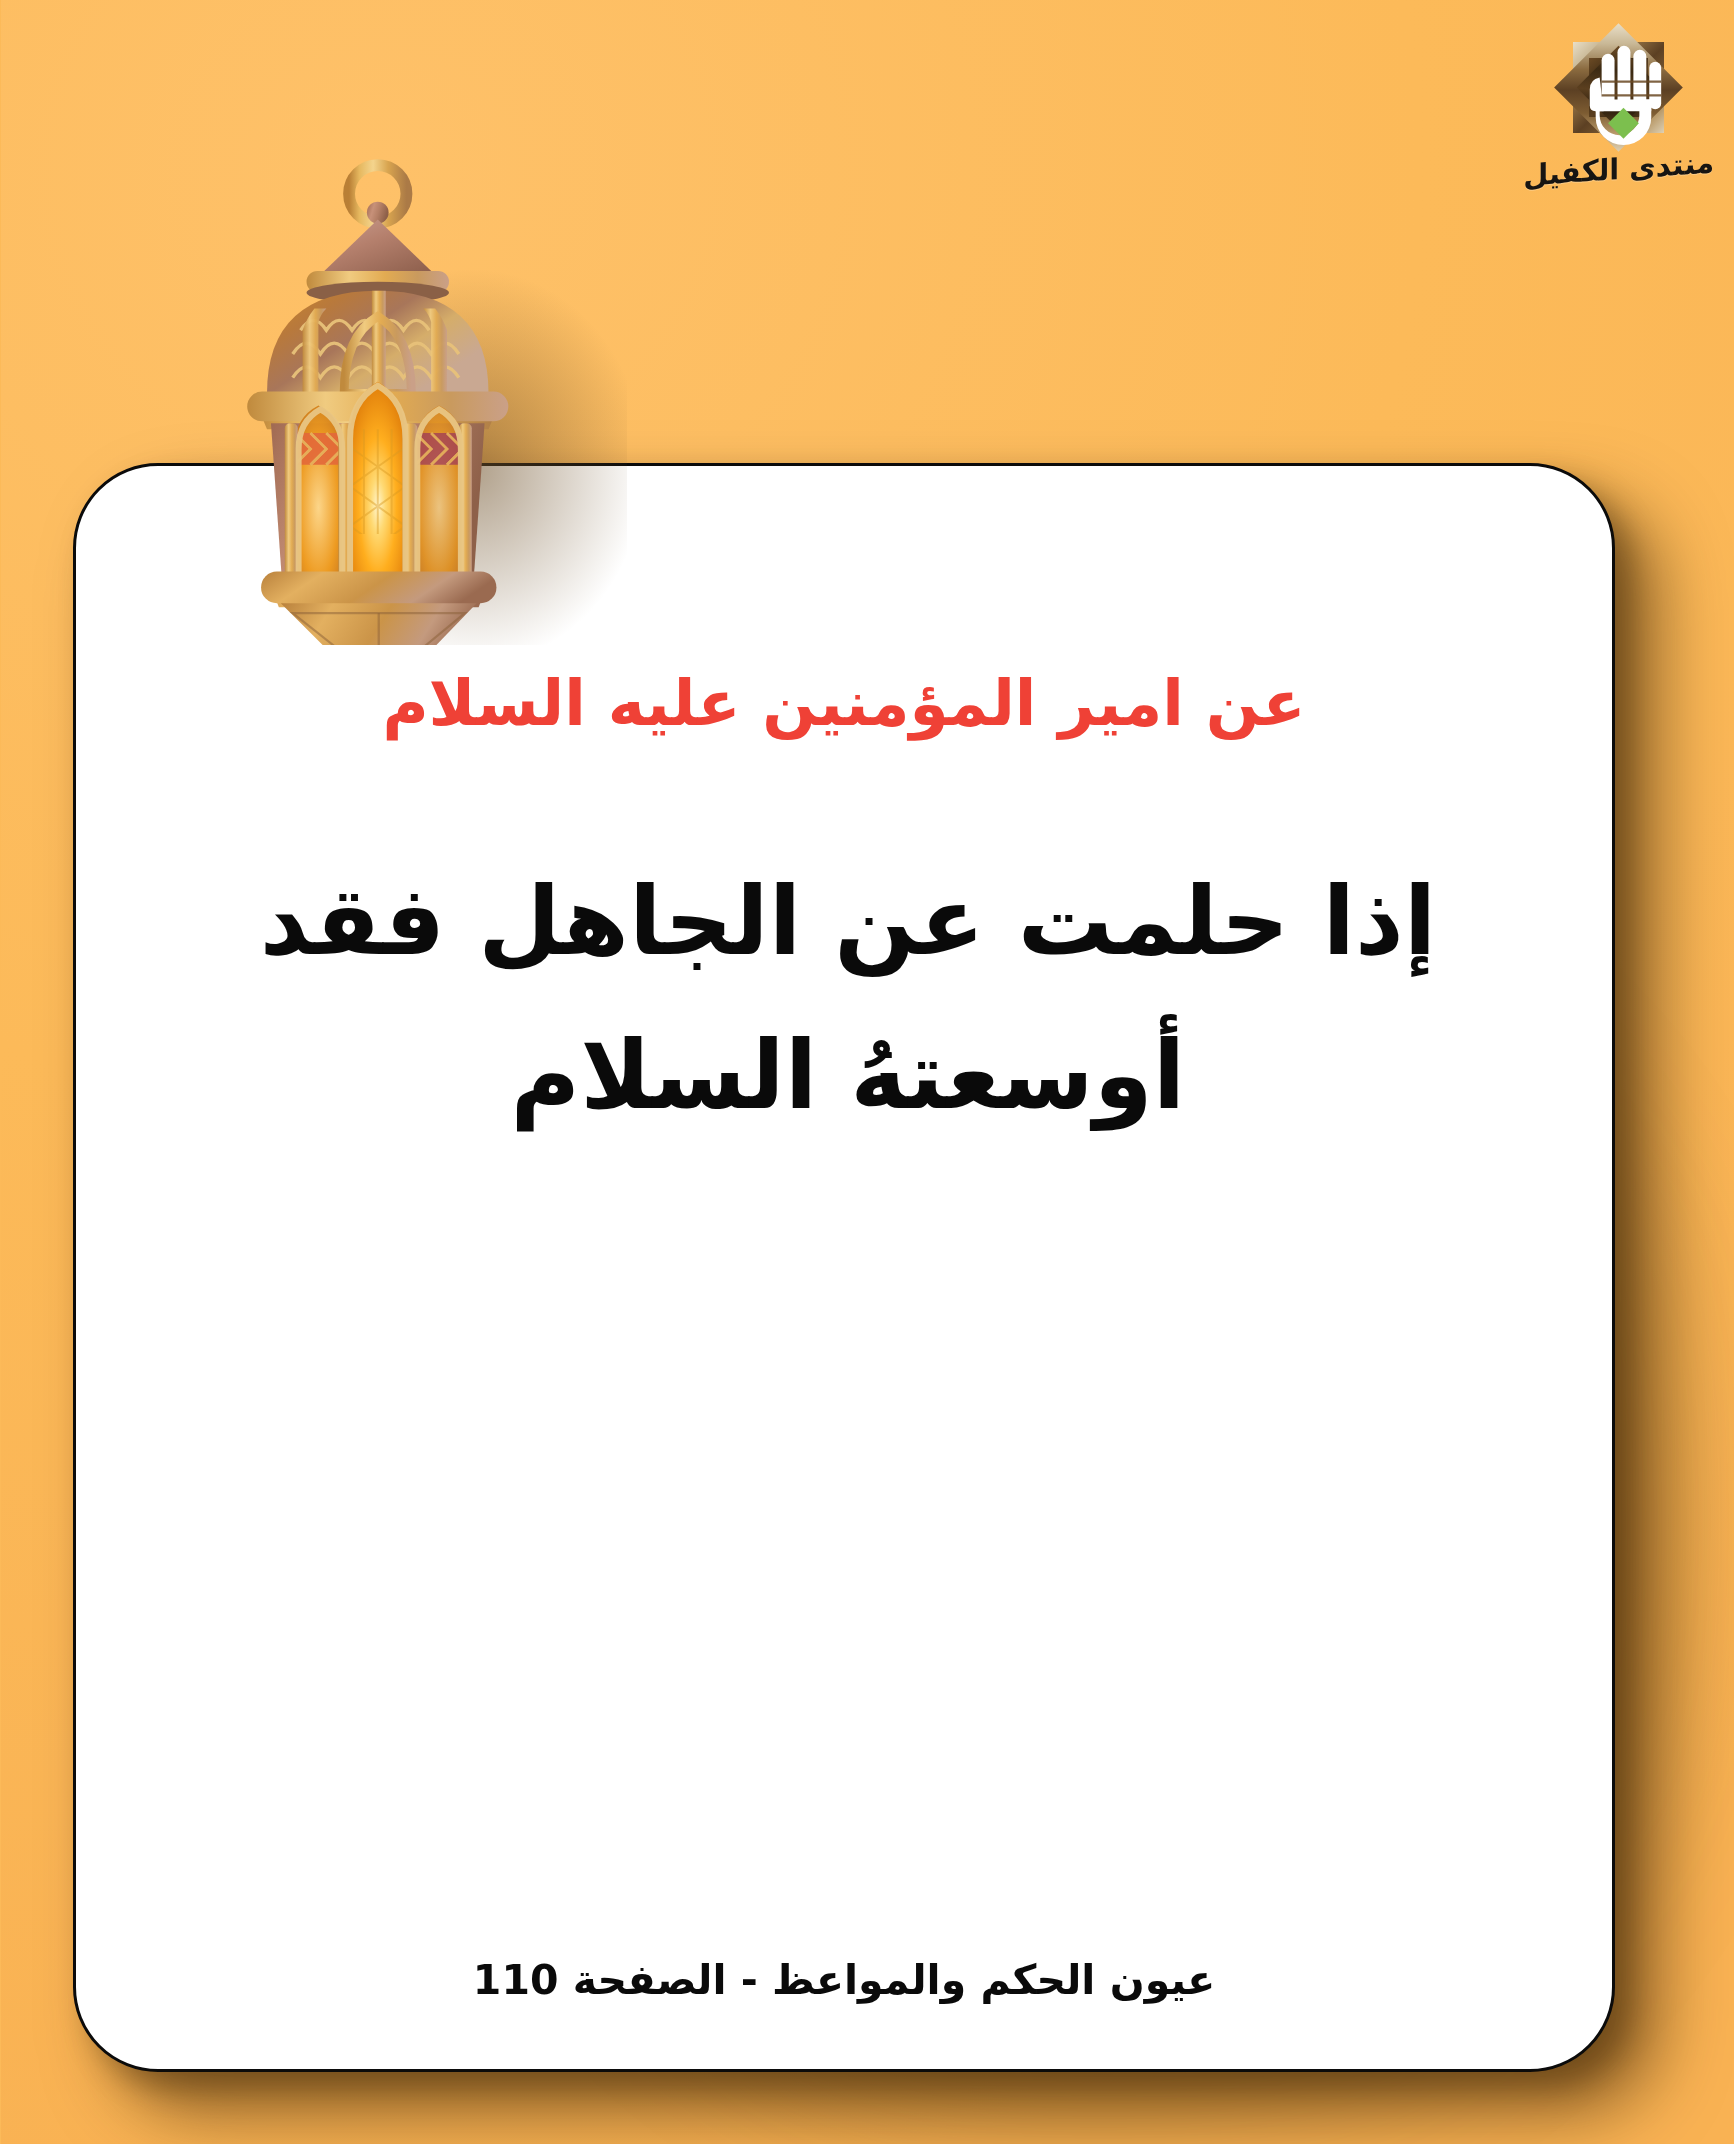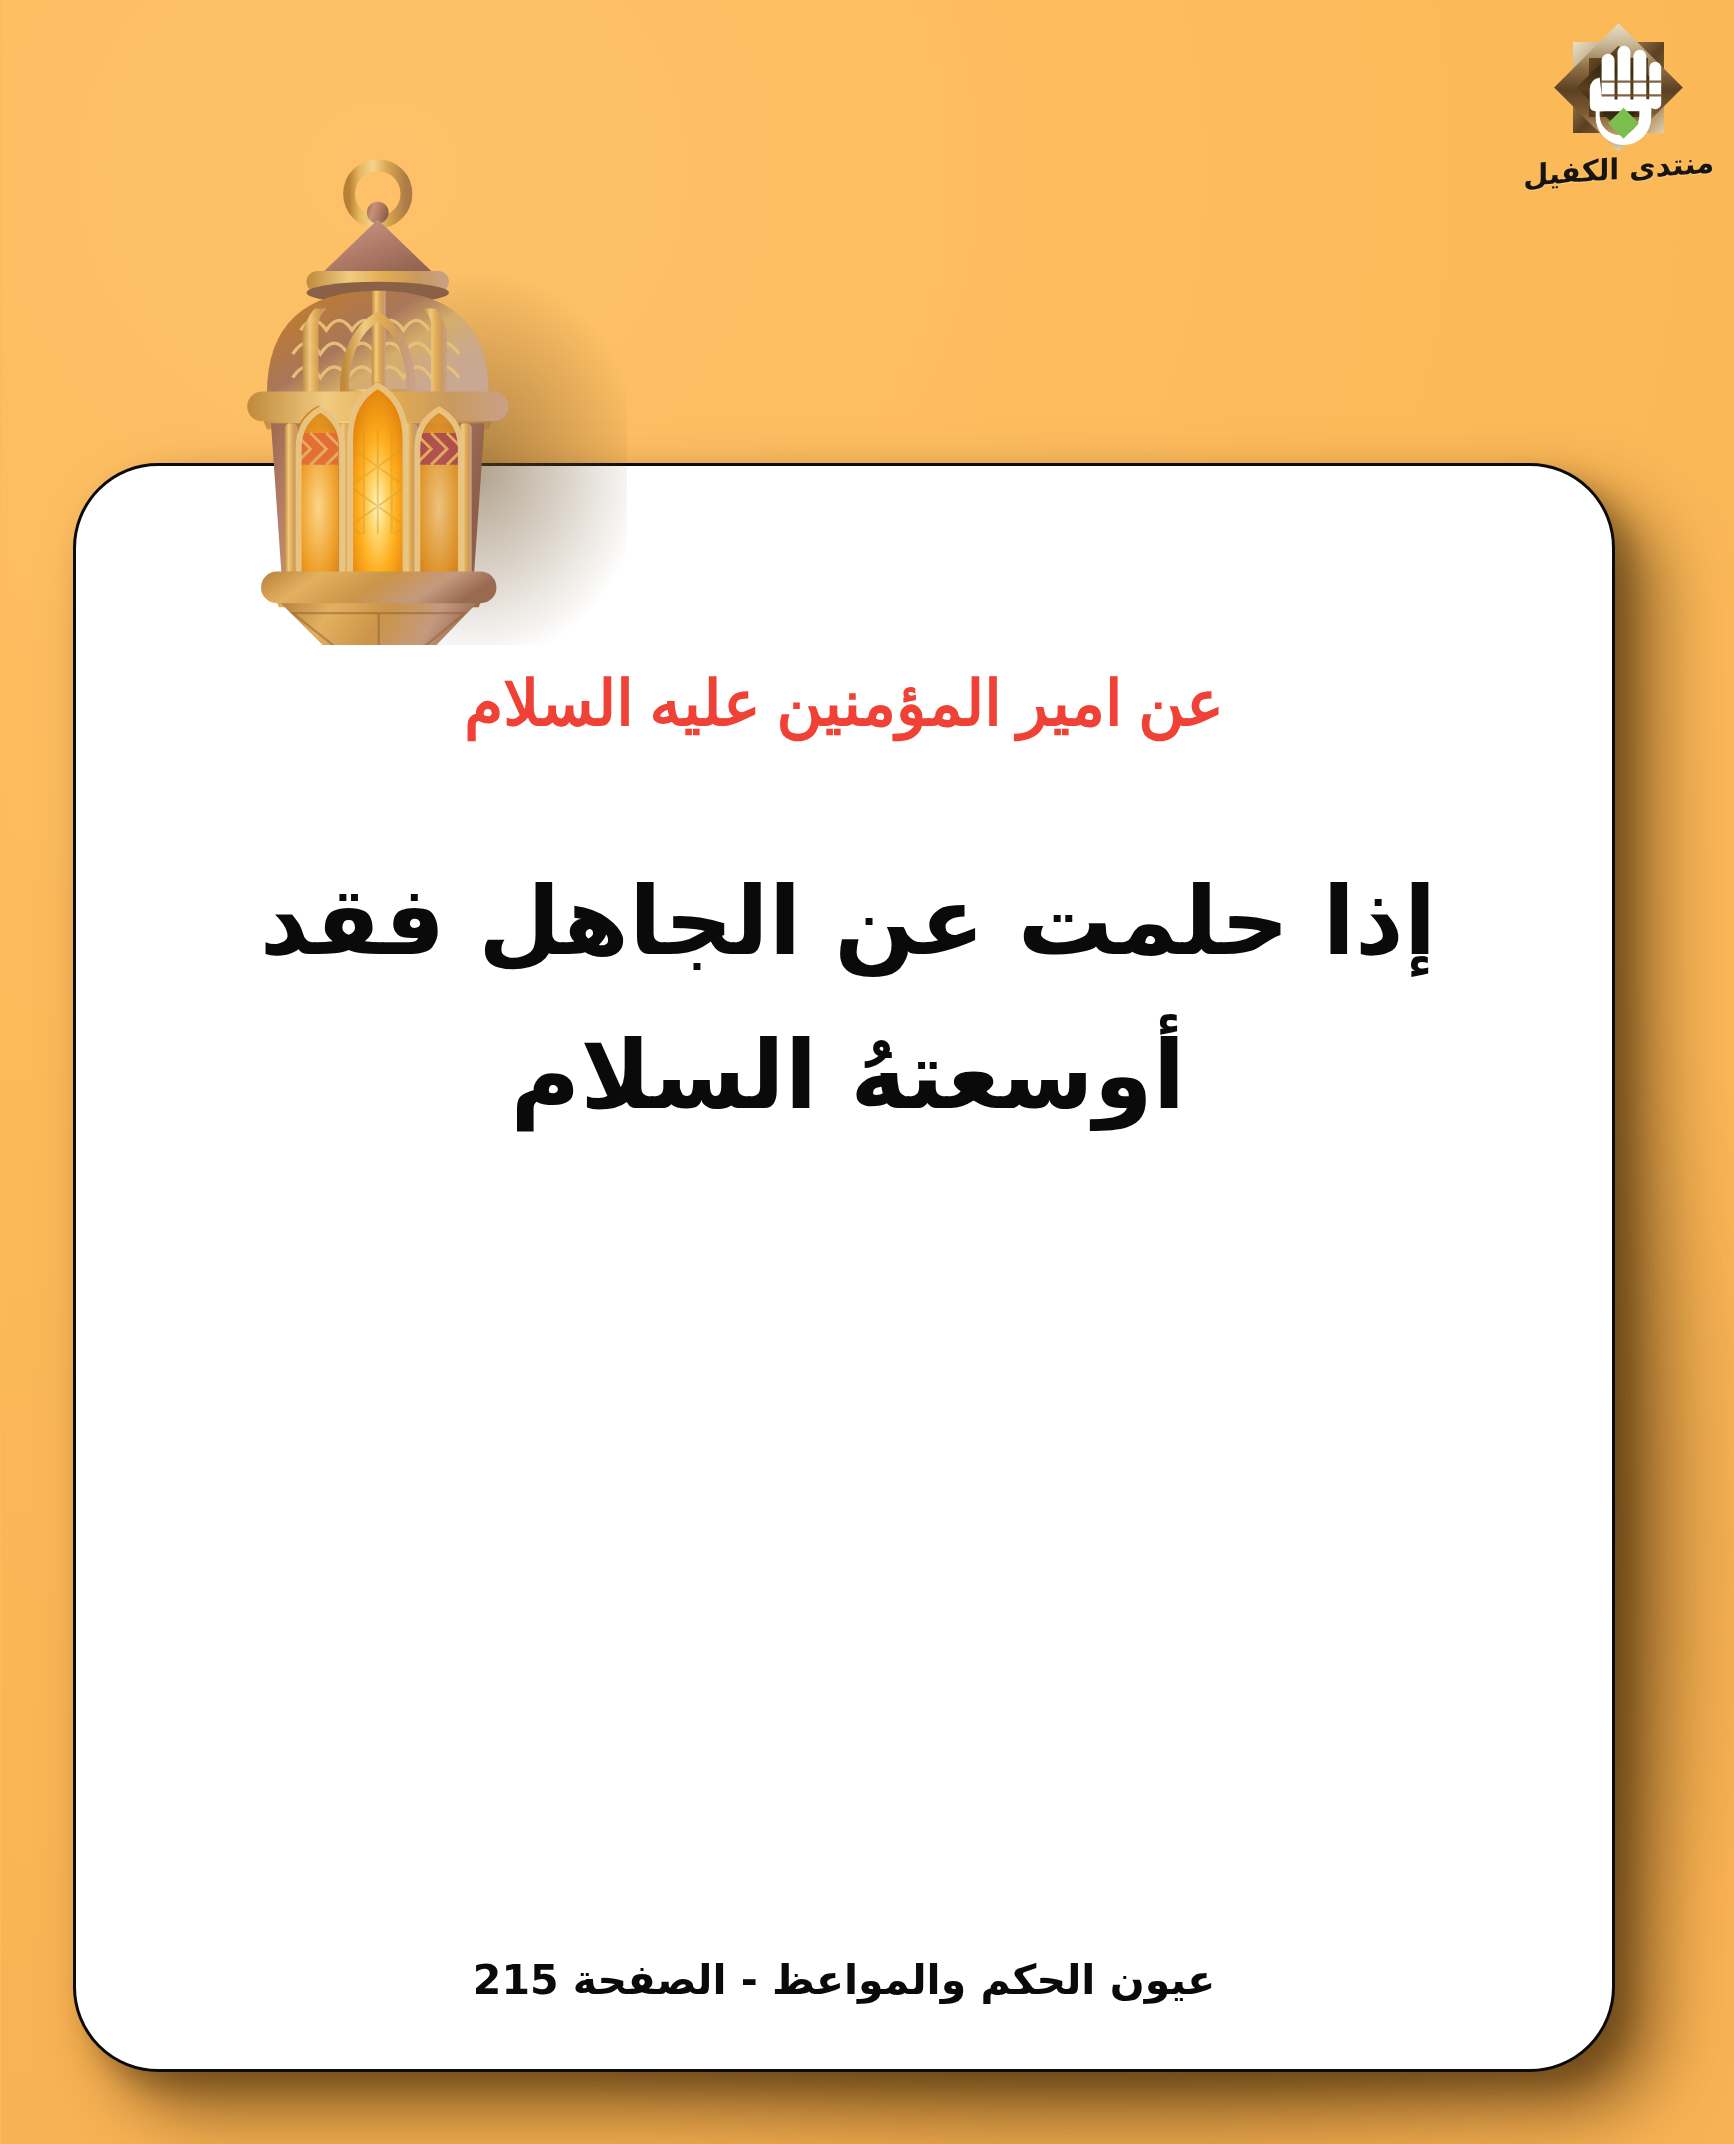--- a/index.html
+++ b/index.html
@@ -91,21 +91,20 @@
 
   .heading{
     margin-top:202px;
     color:#ef4136;
     font-size:63px;
     font-weight:700;
     line-height:1.15;
     text-align:left;
     white-space:nowrap;
     letter-spacing:-1px;
-    font-family:Liberation Serif, serif;
   }
   .body-block{
     margin-top:105px;
     text-align:center;
     color:#0a0a0a;
     font-weight:700;
     font-size:95px;
     line-height:1.62;
     max-width:1287px;
   }
@@ -174,21 +173,21 @@
 
   <div class="card">
     <div class="card-inner">
       <div class="heading">عن امير المؤمنين عليه السلام</div>
 
       <div class="body-block">
         <div class="body-line">إذا حلمت عن الجاهل فقد</div>
         <div class="body-line">أوسعتهُ السلام</div>
       </div>
 
-      <div class="footer">عيون الحكم والمواعظ - الصفحة 215</div>
+      <div class="footer">عيون الحكم والمواعظ - الصفحة 110</div>
     </div>
   </div>
 
   <div class="lantern">
     <svg viewBox="0 0 456 500" aria-hidden="true">
       <defs>
         <linearGradient id="gGold" x1="0" y1="0" x2="1" y2="0">
           <stop offset="0%" stop-color="#b97f35"></stop>
           <stop offset="18%" stop-color="#e6b85f"></stop>
           <stop offset="42%" stop-color="#f4d48d"></stop>

